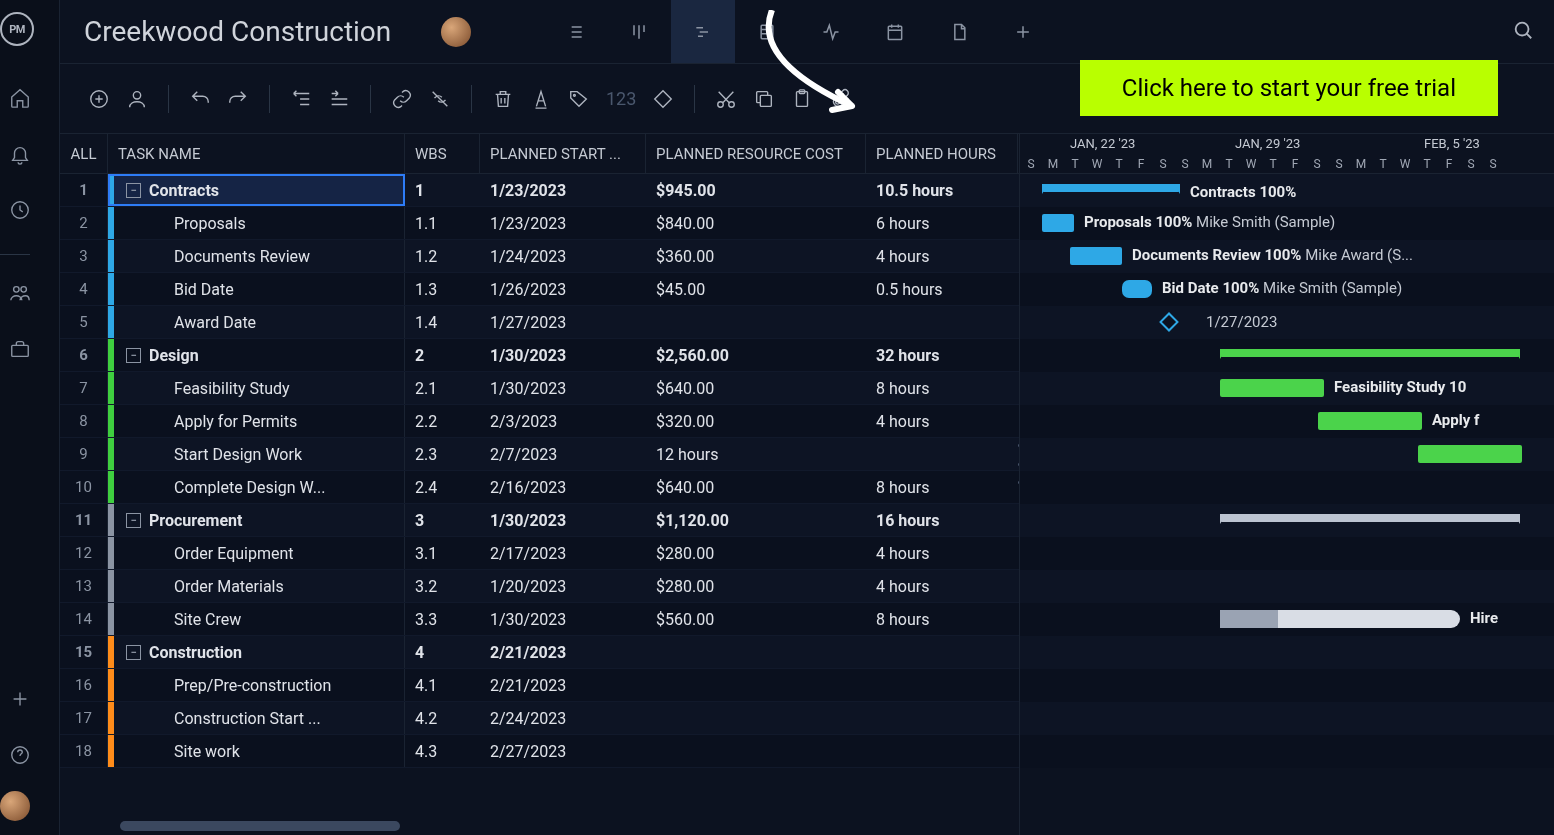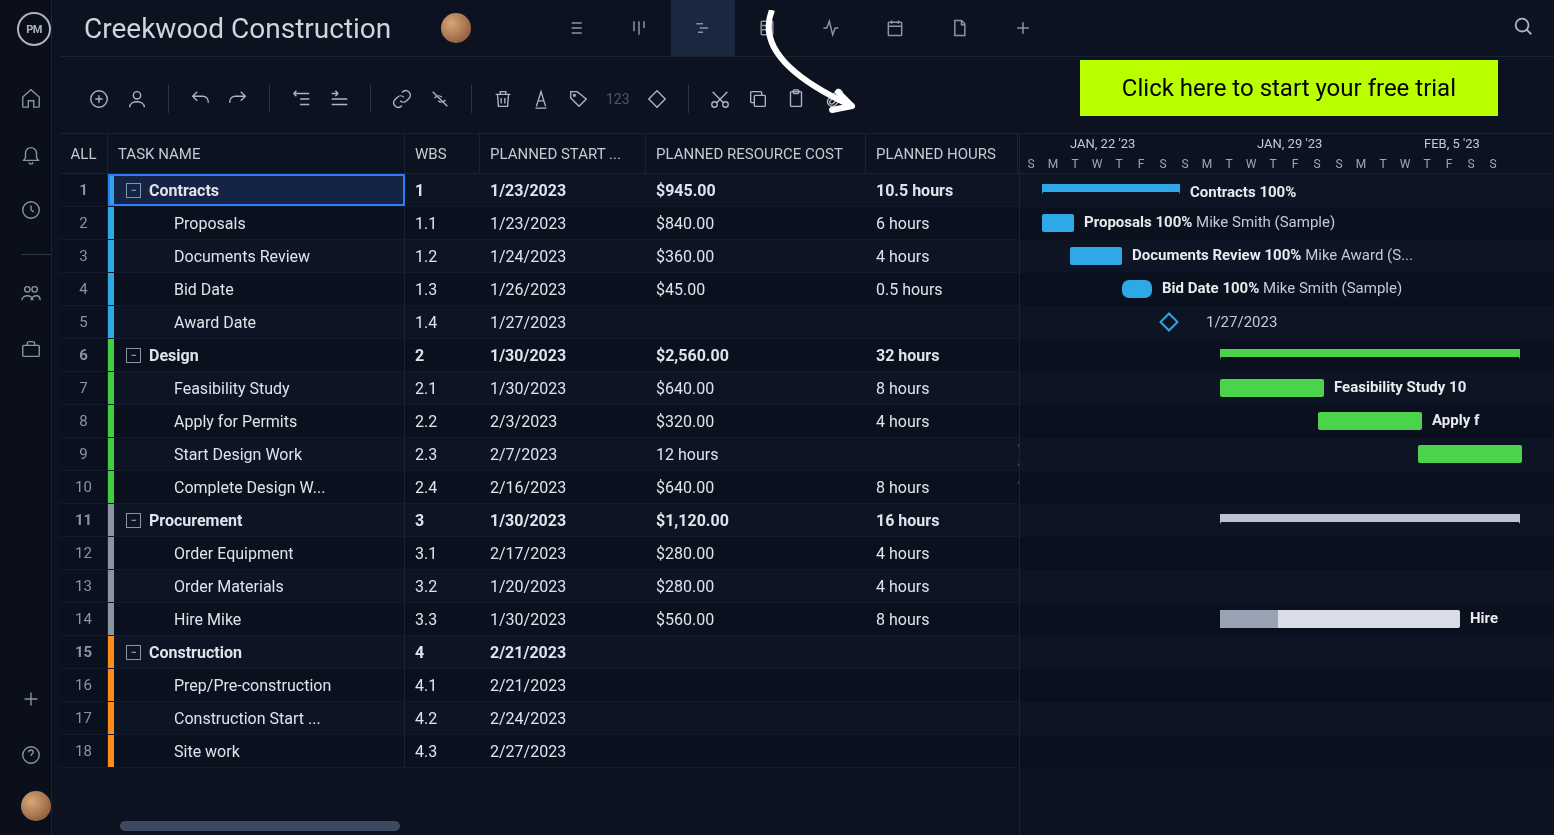--- a/index.html
+++ b/index.html
@@ -7,23 +7,23 @@
     font-family: -apple-system, BlinkMacSystemFont, "Segoe UI", Roboto, Helvetica, Arial, sans-serif;
     background: #0c1220;
     color: #e8eaed;
     width: 1554px;
     height: 835px;
     overflow: hidden;
     position: relative;
   }
   
   .global-nav {
-    position: absolute; left: 0; top: 0; width: 52px; height: 100%;
+    position: absolute; left: 0; top: 0; width: 60px; height: 100%;
     background: #0a0f1a; border-right: 1px solid #1a2332;
-    display: flex; flex-direction: column; align-items: flex-end; padding-top: 12px;
+    display: flex; flex-direction: column; align-items: flex-start; padding-top: 12px;
   }
   .global-nav .logo {
     width: 34px; height: 34px; border: 2px solid #aeb4bf; border-radius: 50%;
     display: flex; align-items: center; justify-content: center;
     font-size: 11px; font-weight: 700; color: #aeb4bf; letter-spacing: -0.5px;
     margin-bottom: 32px;
   }
   .global-nav .nav-icon {
     width: 40px; height: 40px; display: flex; align-items: center; justify-content: center;
     color: #8b94a3; margin-bottom: 16px; cursor: pointer;
@@ -31,21 +31,21 @@
   .global-nav .nav-icon svg { width: 22px; height: 22px; stroke: currentColor; fill: none; stroke-width: 1.5; }
   .global-nav .divider { width: 30px; height: 1px; background: #2a3545; margin: 8px 0 18px; }
   .global-nav .spacer { flex: 1; }
   .global-nav .avatar-sm {
     width: 30px; height: 30px; border-radius: 50%;
     background: radial-gradient(circle at 35% 35%, #d9a679, #7a4a2a);
     margin-bottom: 14px;
   }
   
   .top-bar {
-    position: absolute; left: 60px; top: 0; right: 0; height: 57px;
+    position: absolute; left: 60px; top: 0; right: 0; height: 64px;
     background: #0c1220; border-bottom: 1px solid #1a2332;
     display: flex; align-items: center; padding-left: 24px; gap: 32px;
   }
   .project-title { font-size: 28px; font-weight: 400; color: #d0d4db; margin-right: 18px; }
   .avatar-md {
     width: 30px; height: 30px; border-radius: 50%;
     background: radial-gradient(circle at 35% 35%, #d9a679, #7a4a2a);
     margin-right: 40px;
   }
   .view-tabs { display: flex; height: 100%; align-items: stretch; }
@@ -64,21 +64,21 @@
     position: absolute; left: 60px; top: 64px; right: 0; height: 70px;
     background: #0c1220; border-bottom: 1px solid #1a2332;
     display: flex; align-items: center; padding-left: 22px; gap: 4px;
   }
   .tool-btn {
     width: 34px; height: 34px; display: flex; align-items: center; justify-content: center;
     color: #aeb4bf; cursor: pointer; border-radius: 4px;
   }
   .tool-btn svg { width: 22px; height: 22px; stroke: currentColor; fill: none; stroke-width: 1.5; }
   .tool-sep { width: 1px; height: 28px; background: #2a3545; margin: 0 10px; }
-  .tool-text { color: #4a576d; font-size: 14px; padding: 0 6px; }
+  .tool-text { color: #4a576d; font-size: 18px; padding: 0 6px; }
   
   .cta {
     position: absolute; top: 60px; right: 56px;
     background: #b9ff00; color: #000; padding: 14px 42px; font-size: 24px;
     z-index: 50; cursor: pointer;
   }
   .arrow-callout {
     position: absolute; top: 10px; left: 742px; z-index: 49;
     pointer-events: none;
   }
@@ -566,21 +566,21 @@
           <div class="col col-start">1/20/2023</div>
           <div class="col col-cost">$280.00</div>
           <div class="col col-hours">4 hours</div>
         </div>
         <div class="trow">
           <div class="col-all">14</div>
           <div class="col-name-cell">
             <div class="stripe" style="background: rgb(139, 148, 163);"></div>
             <div style="width: 36px; flex-shrink: 0;"></div>
             <div style="width: 24px; flex-shrink: 0;"></div>
-            <div class="task-label">Hire Mike</div>
+            <div class="task-label">Site Crew</div>
           </div>
           <div class="col col-wbs">3.3</div>
           <div class="col col-start">1/30/2023</div>
           <div class="col col-cost">$560.00</div>
           <div class="col col-hours">8 hours</div>
         </div>
         <div class="trow parent">
           <div class="col-all">15</div>
           <div class="col-name-cell">
             <div class="stripe" style="background: rgb(255, 140, 26);"></div>
@@ -640,21 +640,21 @@
     </div>
     <div class="scrollbar-h">
       <div class="thumb"></div>
     </div>
   </div>
 
   <div class="gantt-pane">
     <div class="gantt-header">
       <div id="gantt-weeks">
           <div class="week-label" style="left: 50px;">JAN, 22 '23</div>
-          <div class="week-label" style="left: 237px;">JAN, 29 '23</div>
+          <div class="week-label" style="left: 215px;">JAN, 29 '23</div>
           <div class="week-label" style="left: 404px;">FEB, 5 '23</div>
         </div>
       <div class="days" id="gantt-days">
           <div class="day">S</div>
           <div class="day">M</div>
           <div class="day">T</div>
           <div class="day">W</div>
           <div class="day">T</div>
           <div class="day">F</div>
           <div class="day">S</div>
@@ -716,21 +716,21 @@
         <div class="gantt-row">
           <div class="bar" style="left: 398px; width: 104px; background: rgb(75, 211, 75); color: rgb(75, 211, 75);"></div>
         </div>
         <div class="gantt-row"></div>
         <div class="gantt-row">
           <div class="bar bar-summary" style="left: 200px; width: 300px; background: rgb(188, 196, 209); color: rgb(188, 196, 209);"></div>
         </div>
         <div class="gantt-row"></div>
         <div class="gantt-row"></div>
         <div class="gantt-row">
-          <div class="bar" style="left: 200px; width: 240px; background: rgb(217, 221, 229); color: rgb(217, 221, 229);">
+          <div class="bar" style="left: 200px; width: 240px; background: rgb(217, 221, 229); color: rgb(217, 221, 229); border-radius: 9px;">
             <div style="position: absolute; left: 0px; top: 0px; bottom: 0px; width: 24%; background: rgb(154, 163, 179);"></div>
             <div class="bar-label"><span class="title">Hire</span> </div>
           </div>
         </div>
         <div class="gantt-row"></div>
         <div class="gantt-row"></div>
         <div class="gantt-row"></div>
         <div class="gantt-row"></div>
       </div>
   </div>

